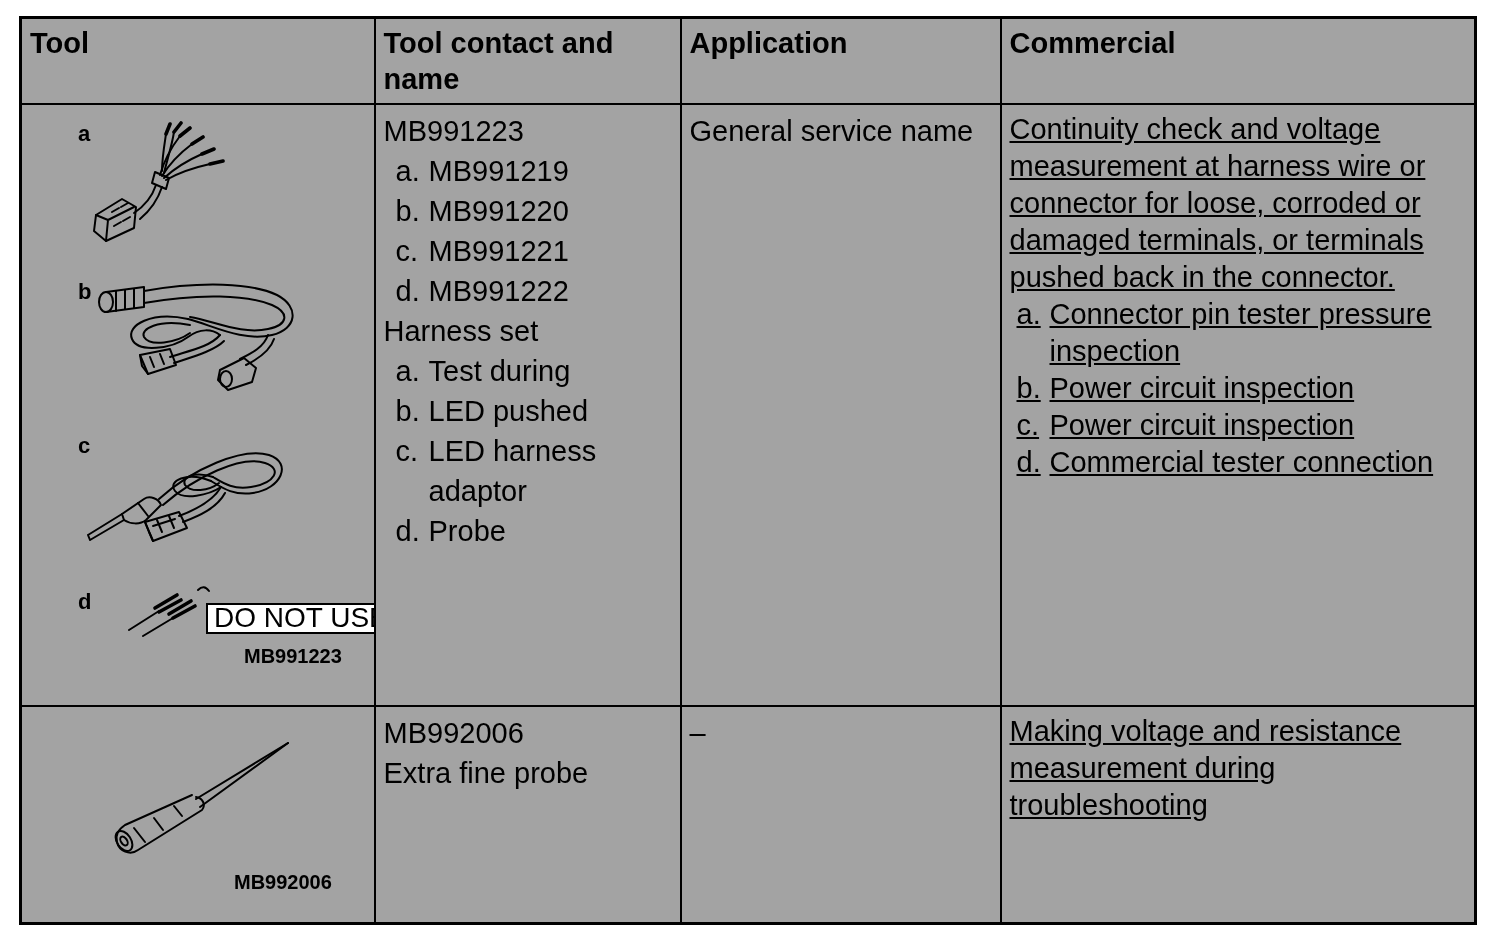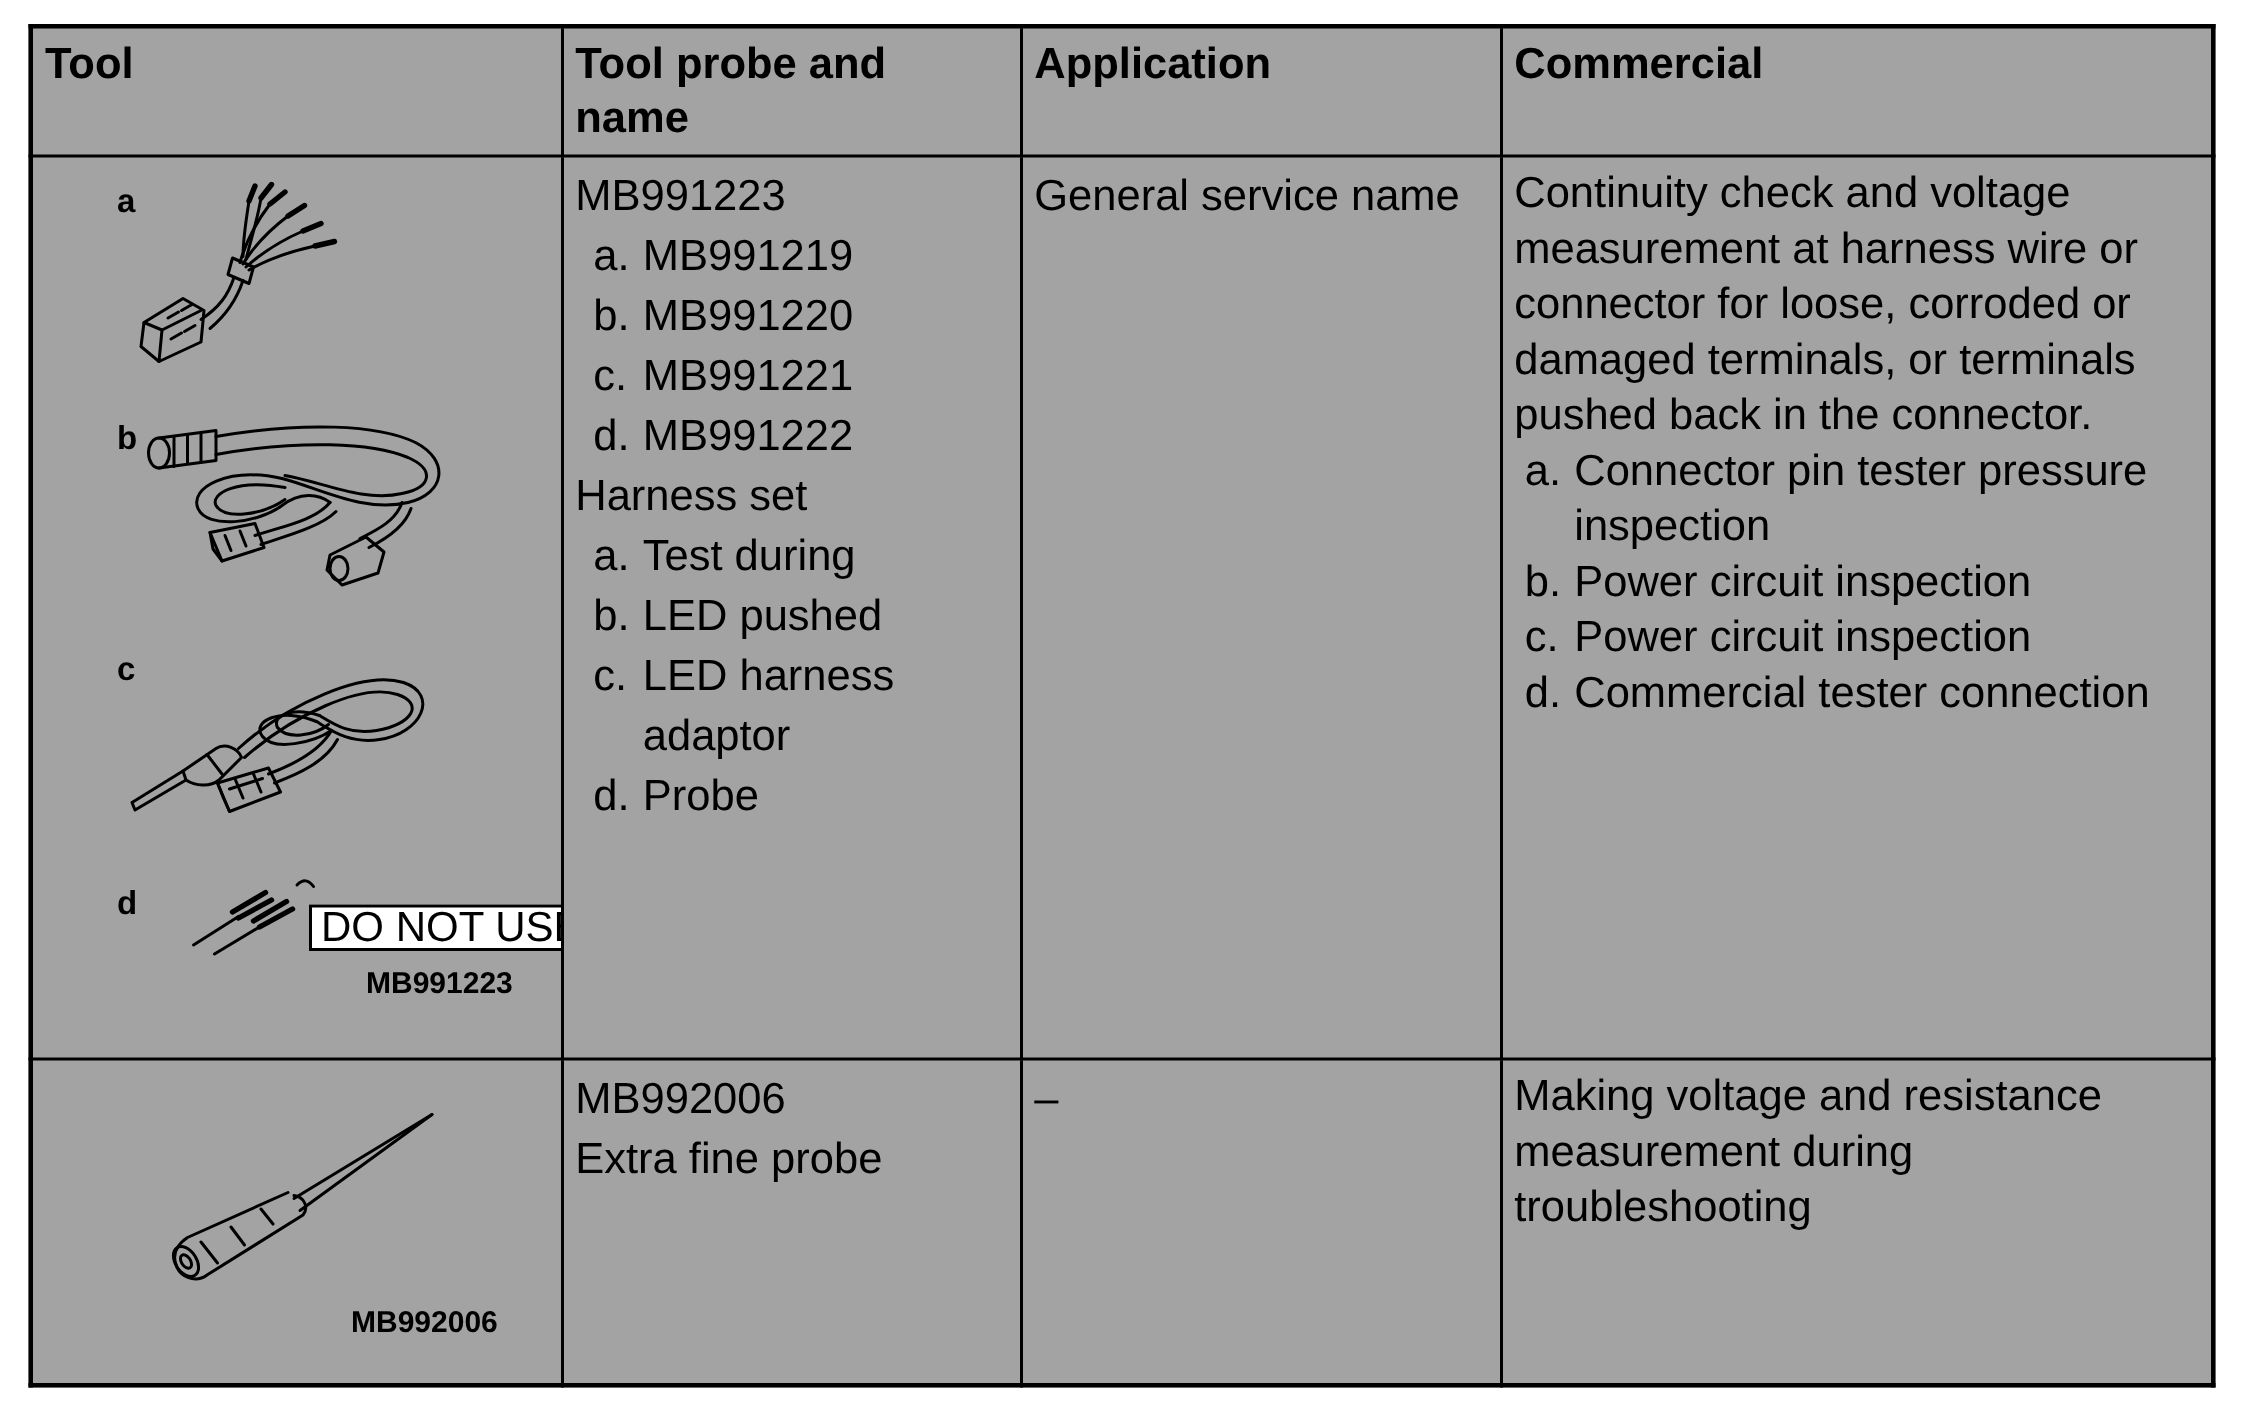--- a/index.html
+++ b/index.html
@@ -41,21 +41,21 @@
   }
   tr.row-1{height:602px;}
   tr.row-2{height:217px;}
 
   
   .li{display:flex;align-items:flex-start;}
   .num .li{padding-left:12px;}
   .app .li{padding-left:7px;}
   .li .m{flex:0 0 33px;width:33px;}
   .li .t{flex:0 1 auto;}
-  .app{line-height:37px;}
+  .app{line-height:37px;text-decoration:underline;}
   .app .li .t{max-width:392px;}
 
   
   td.tool-cell{position:relative;padding:0;}
   .abs{position:absolute;}
   .tool-label{
     font-weight:700;font-size:22px;line-height:22px;
   }
   .sketch{stroke:#000;stroke-width:2;fill:none;stroke-linecap:round;stroke-linejoin:round;}
   .sketch .thick{stroke-width:3.6;}
@@ -78,21 +78,21 @@
 <table class="tool-table">
   <colgroup>
     <col style="width:354px">
     <col style="width:306px">
     <col style="width:320px">
     <col style="width:475px">
   </colgroup>
   <thead>
     <tr>
       <th>Tool</th>
-      <th>Tool probe and name</th>
+      <th>Tool contact and name</th>
       <th>Application</th>
       <th>Commercial</th>
     </tr>
   </thead>
   <tbody>
 
     <tr class="row-1">
       <td class="tool-cell">
         <span class="abs tool-label" style="left:56px;top:18px;">a</span>
         <span class="abs tool-label" style="left:56px;top:176px;">b</span>

